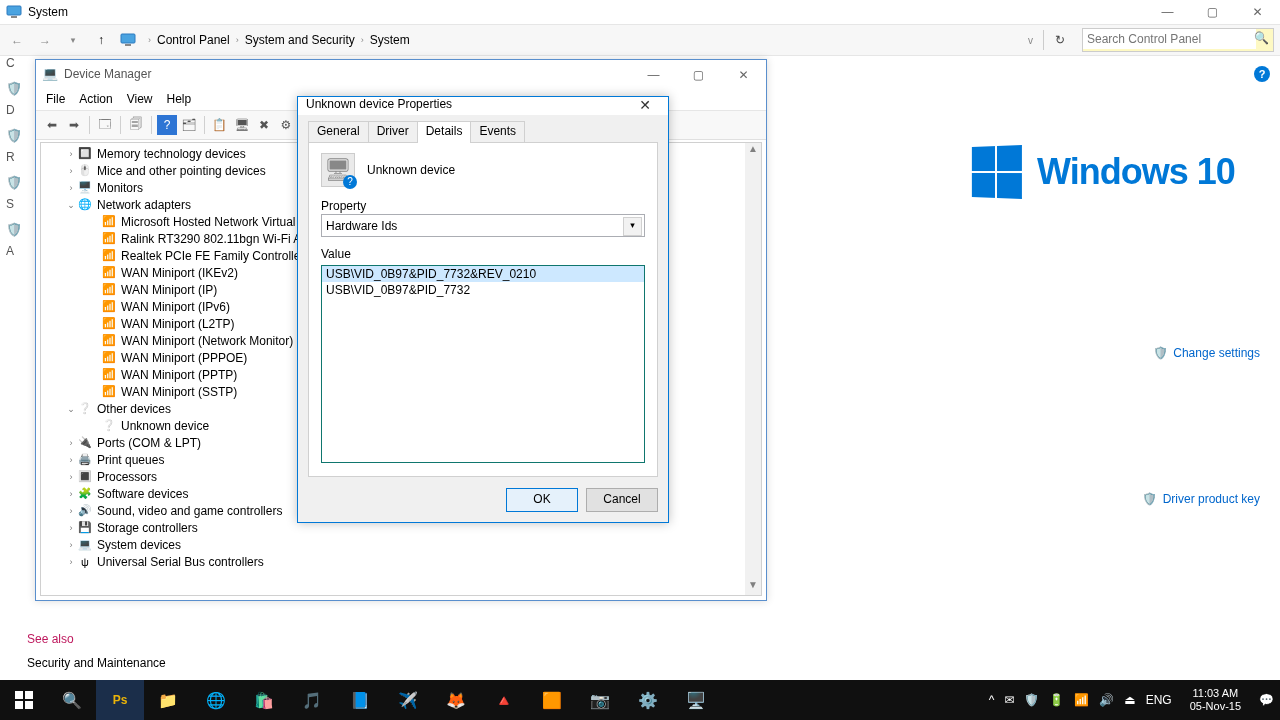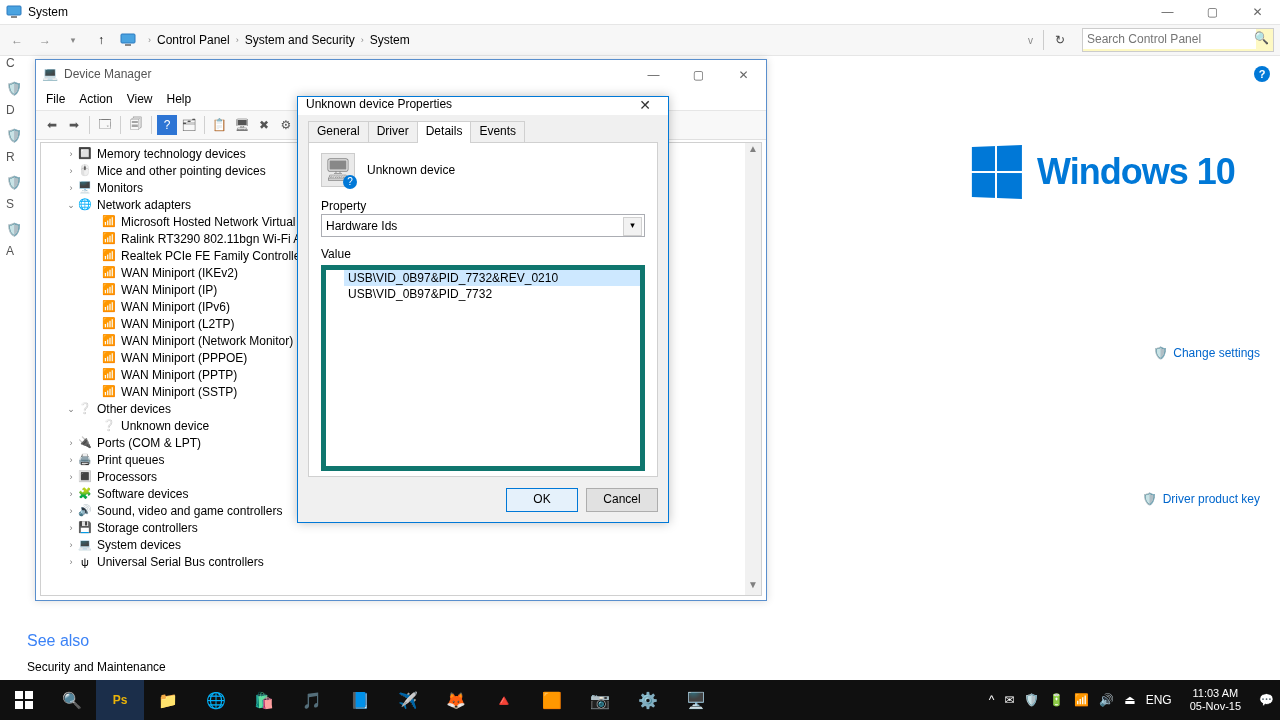--- a/index.html
+++ b/index.html
@@ -160,35 +160,35 @@
   }
   .proplabel { font-size:12px; margin-top:4px;}
   .dropdown {
     margin-top:1px; height:21px; border:1px solid #abadb3; background:#fff;
     display:flex; align-items:center; padding:0 4px; font-size:12px;
     position:relative;
   }
   .dropdown .dd-arrow { position:absolute; right:2px; top:2px; width:17px; height:17px;
     background:#f2f2f2; border:1px solid #d0d0d0; text-align:center; font-size:9px; line-height:15px; }
   .valuebox {
-    margin-top:4px; height:196px; border:5px solid #0f766e; background:#fff;
-    font-size:12px; overflow:hidden;padding-left:18px;
+    margin-top:4px; height:196px; border:1px solid #0f766e; background:#fff;
+    font-size:12px; overflow:hidden;
   }
   .valuebox .vrow { padding:1px 4px; }
   .valuebox .vrow.sel { background:#cde8ff; }
   .props .buttons { position:absolute; right:10px; bottom:10px; display:flex; gap:8px; }
   .props .buttons .pbtn {
     width:70px; height:22px; border:1px solid #adadad; background:#e1e1e1;
     text-align:center; line-height:21px; font-size:12px;
   }
   .props .buttons .pbtn.primary { border:1.5px solid #0078d7; background:#e5f1fb; }
 
   
   .seealso { position:absolute; left:27px; top:576px; }
-  .seealso .hdr { font-size:16px; color:#3b82f6; }
+  .seealso .hdr { font-size:12px; color:#be185d; }
   .seealso .link { margin-top:10px; font-size:12px; color:#000; }
 
   
   .taskbar {
     position:absolute; left:0; bottom:0; right:0; height:40px;
     background:#101010; display:flex; align-items:center;
     color:#fff;
   }
   .tb-item { width:48px; height:40px; display:flex; align-items:center; justify-content:center; font-size:16px; color:#fff;}
   .tb-sep { flex:1; }

